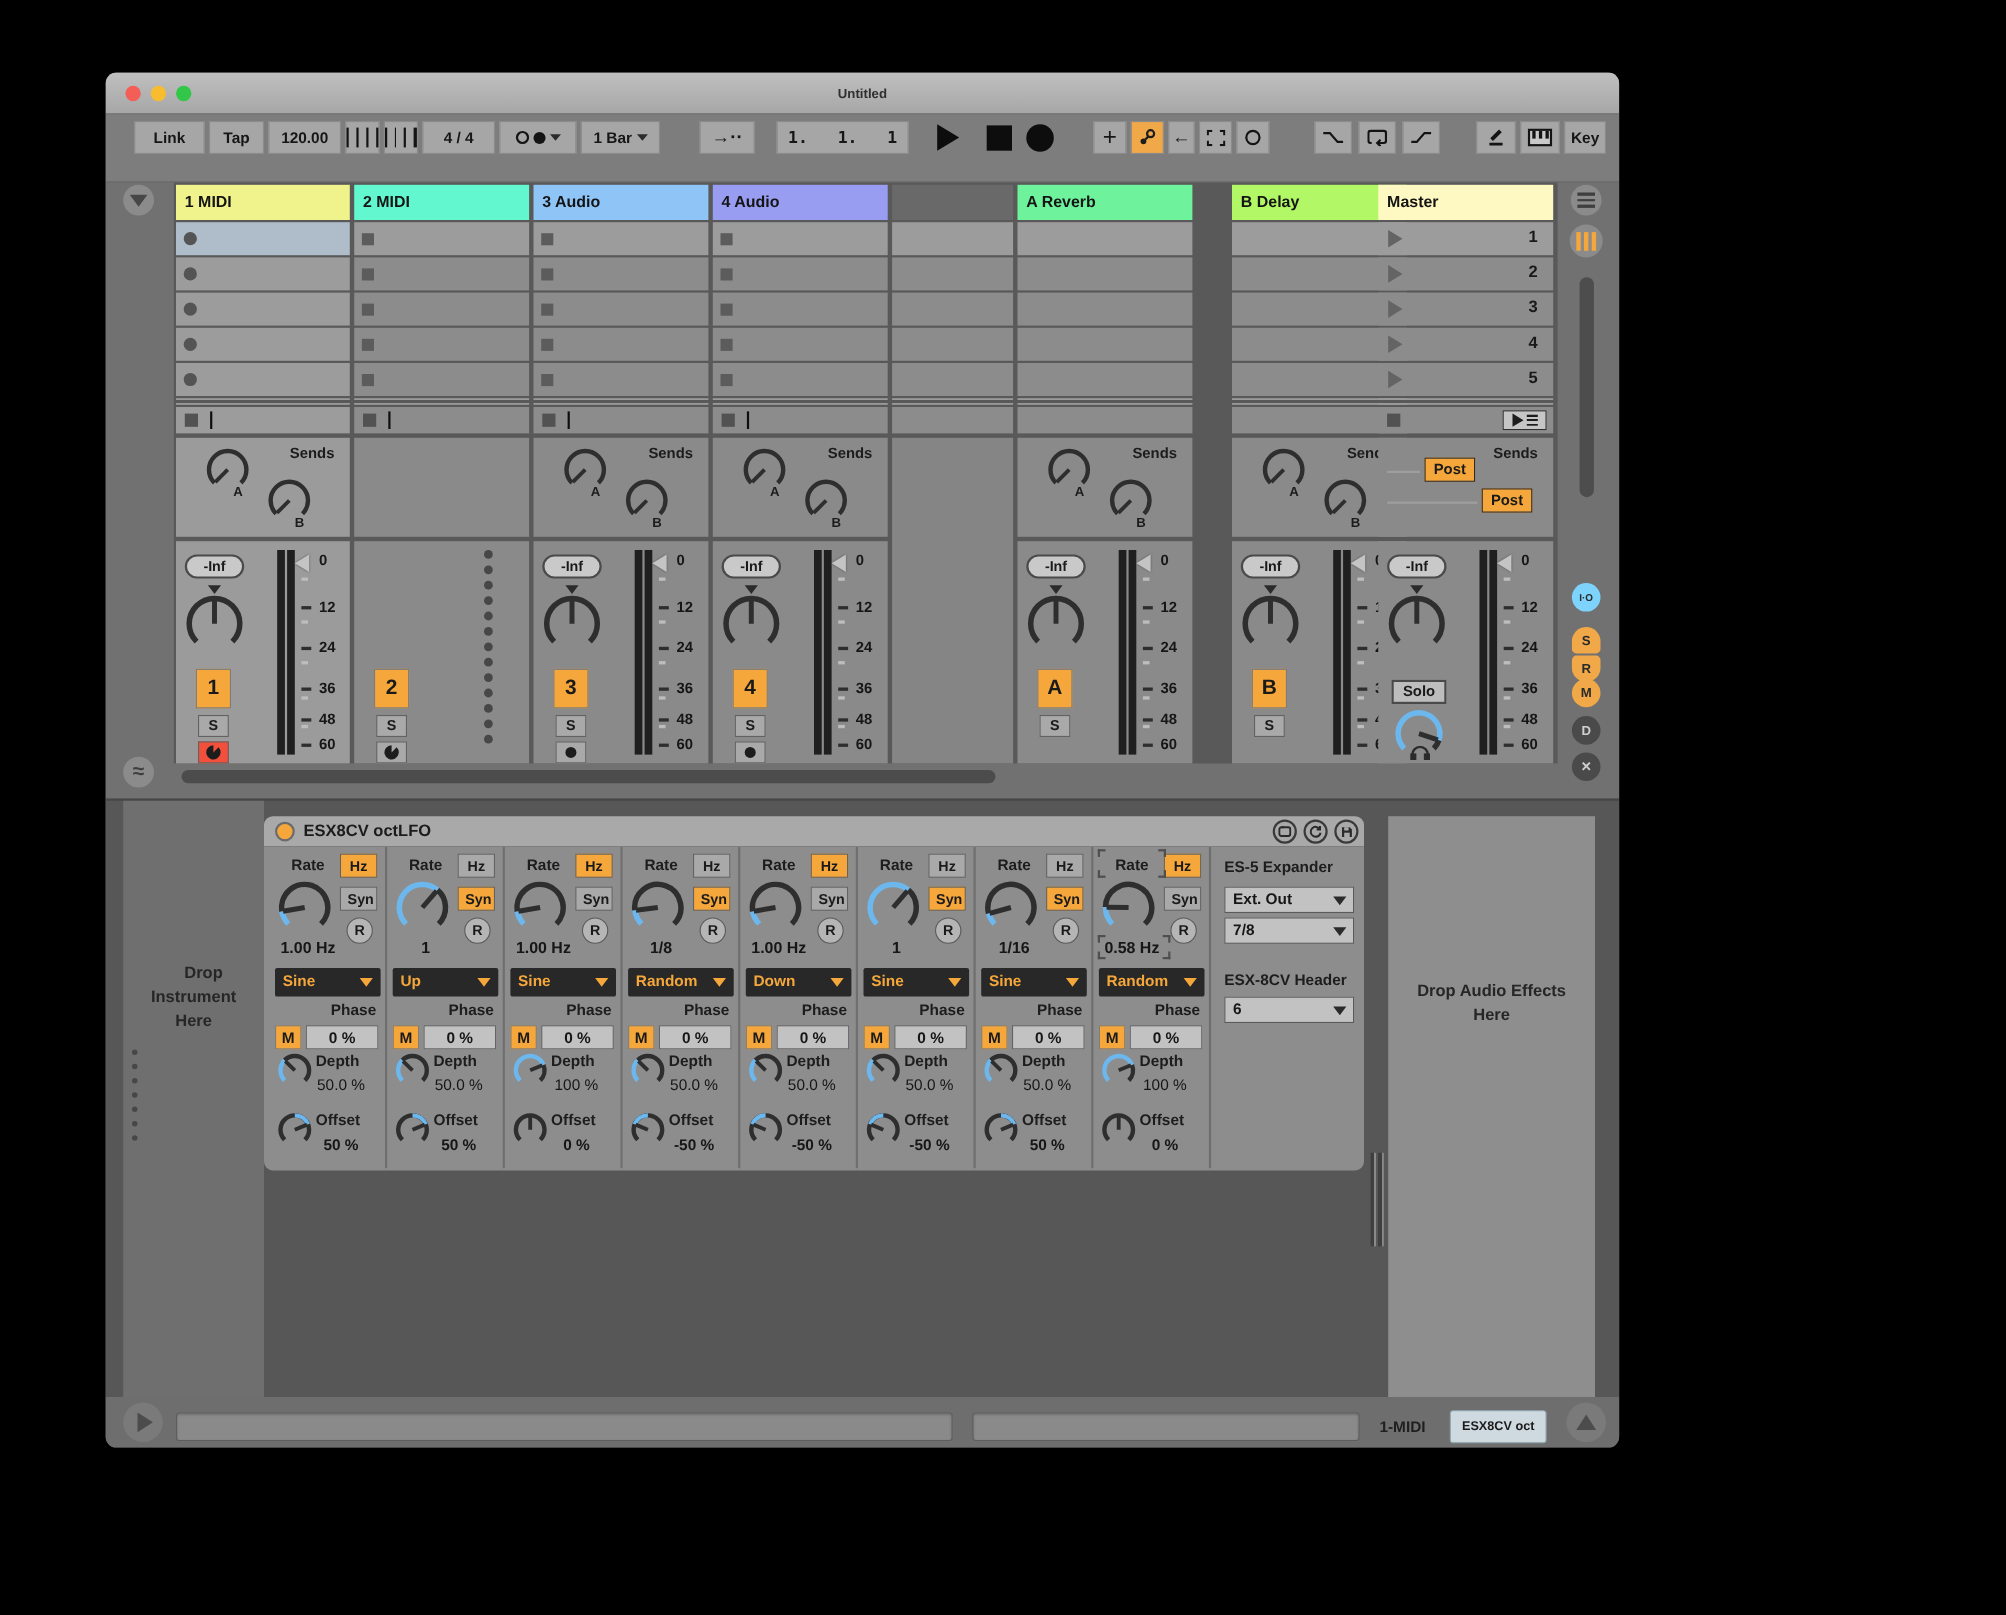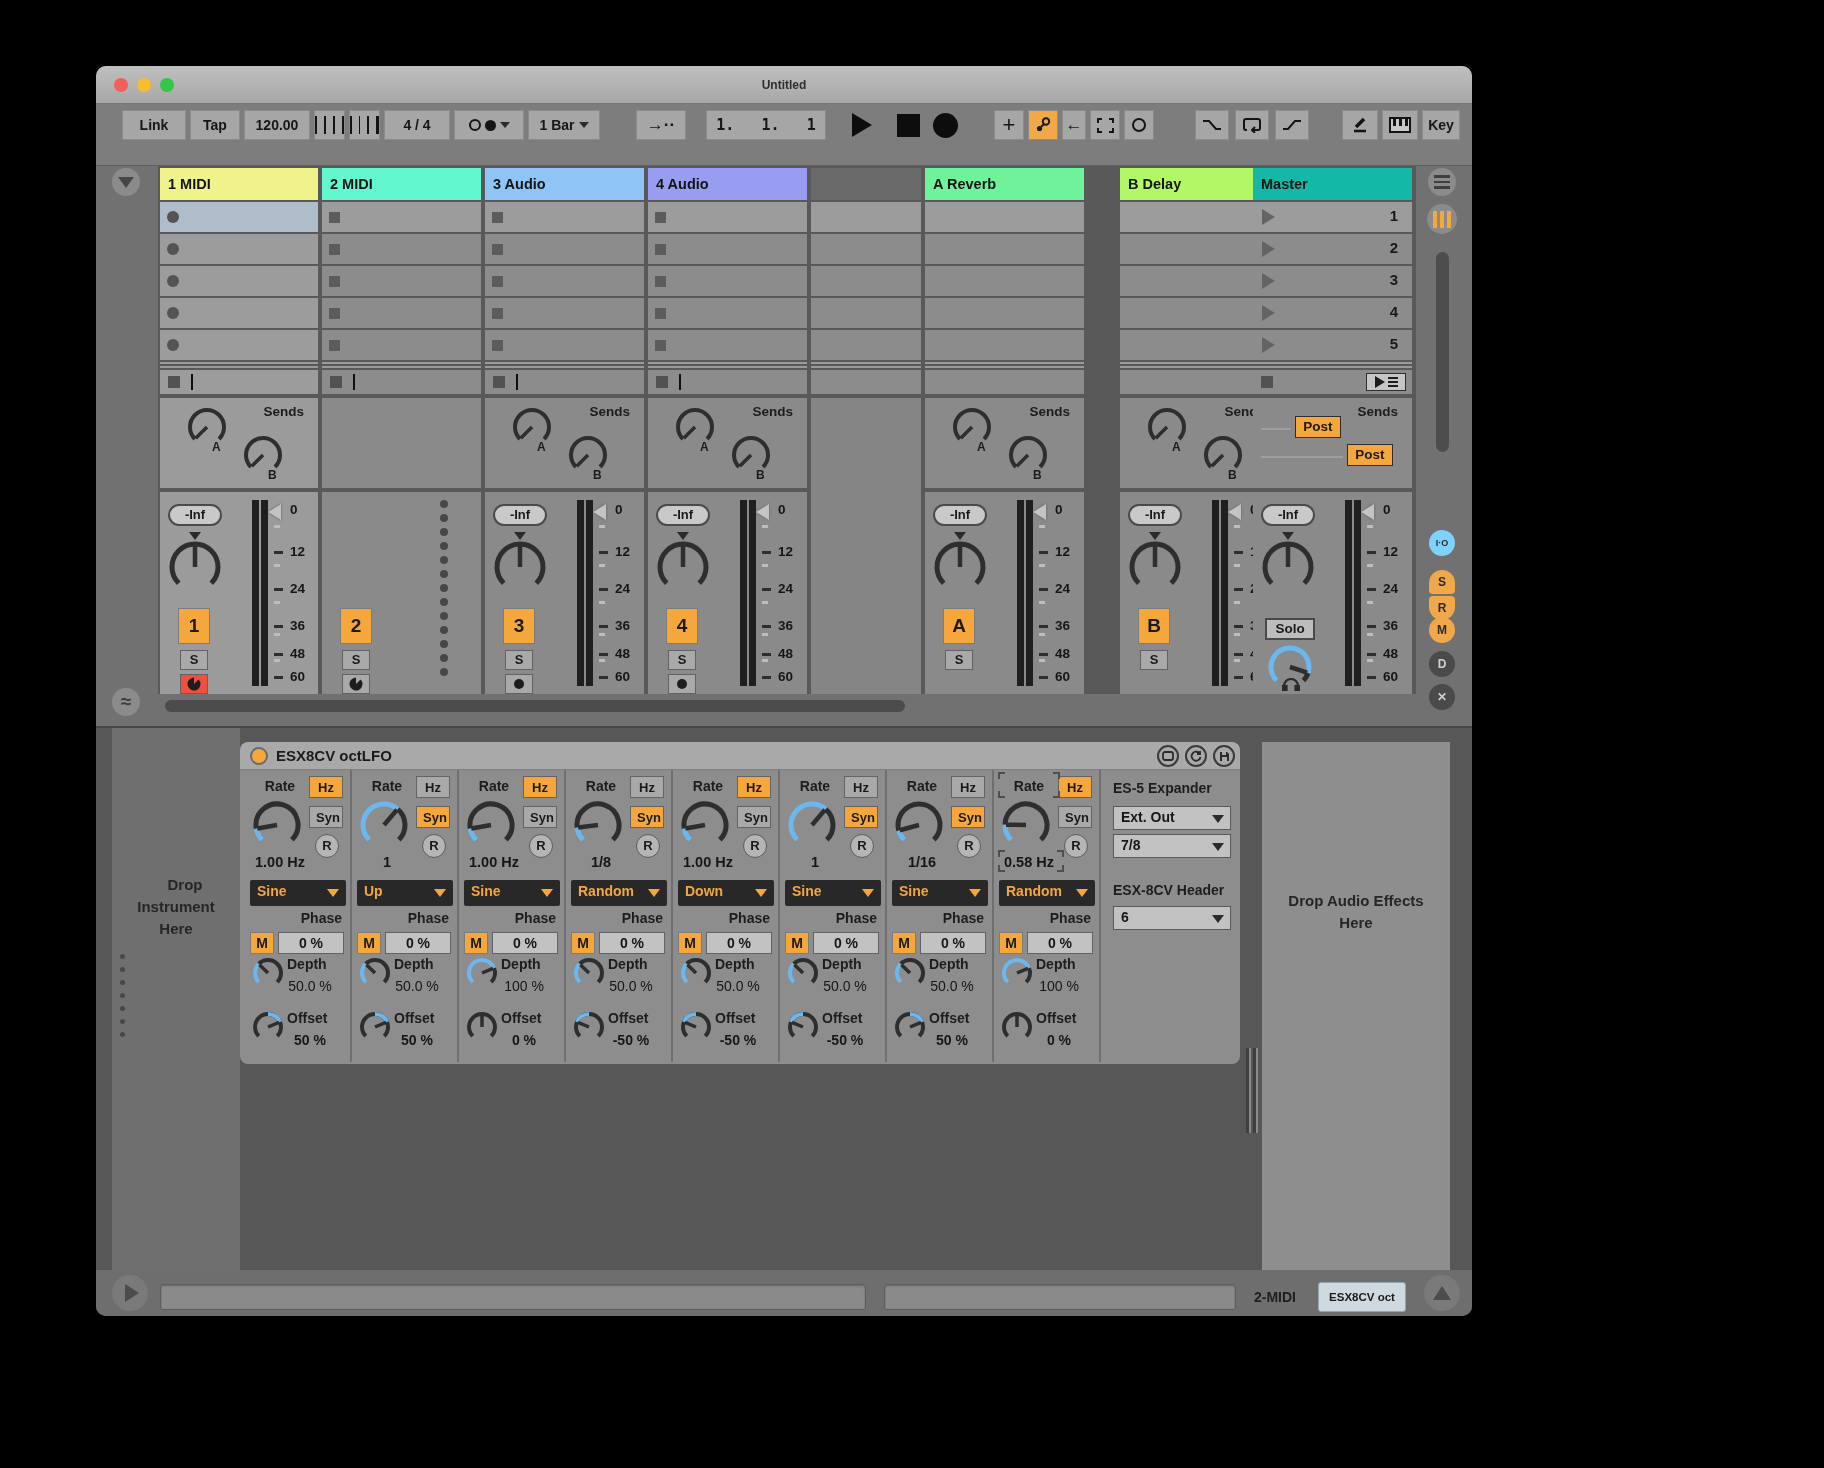--- a/index.html
+++ b/index.html
@@ -647,21 +647,21 @@
             <span class="mdash lt" style="top: 33px;"></span>
             <span class="mdash lt" style="top: 72px;"></span>
             <span class="mdash lt" style="top: 109px;"></span>
             <span class="mdash lt" style="top: 141px;"></span>
             <span class="mdash lt" style="top: 167px;"></span>
           </div>
       </div>
     </div>
 
     <div class="col" style="left:1157px;width:159px;">
-      <div class="thead" style="background: #14b8a6;">Master</div>
+      <div class="thead" style="background: #fef9c3;">Master</div>
       <div class="scenes">
           <div class="scene-row s1">
             <span class="scene-tri"></span>
             <span class="scene-num">1</span>
           </div>
           <div class="scene-row">
             <span class="scene-tri"></span>
             <span class="scene-num">2</span>
           </div>
           <div class="scene-row">
@@ -1100,19 +1100,19 @@
       <span style="top:172px;">Here</span>
     </div>
   </div>
 
   <div class="bottombar">
     <div class="bcirc" style="left:16px;">
       <span style="width:0;height:0;border-top:9px solid transparent;border-bottom:9px solid transparent;border-left:14px solid #4c4c4c;margin-left:3px;"></span>
     </div>
     <div class="bstrip" style="left:64px;width:706px;"></div>
     <div class="bstrip" style="left:788px;width:352px;"></div>
-    <span class="blabel">2-MIDI</span>
+    <span class="blabel">1-MIDI</span>
     <div class="btab">ESX8CV oct</div>
     <div class="bcirc" style="left:1328px;">
       <span style="width:0;height:0;border-left:9px solid transparent;border-right:9px solid transparent;border-bottom:14px solid #4c4c4c;"></span>
     </div>
   </div>
 </div>
 
 </body></html>

